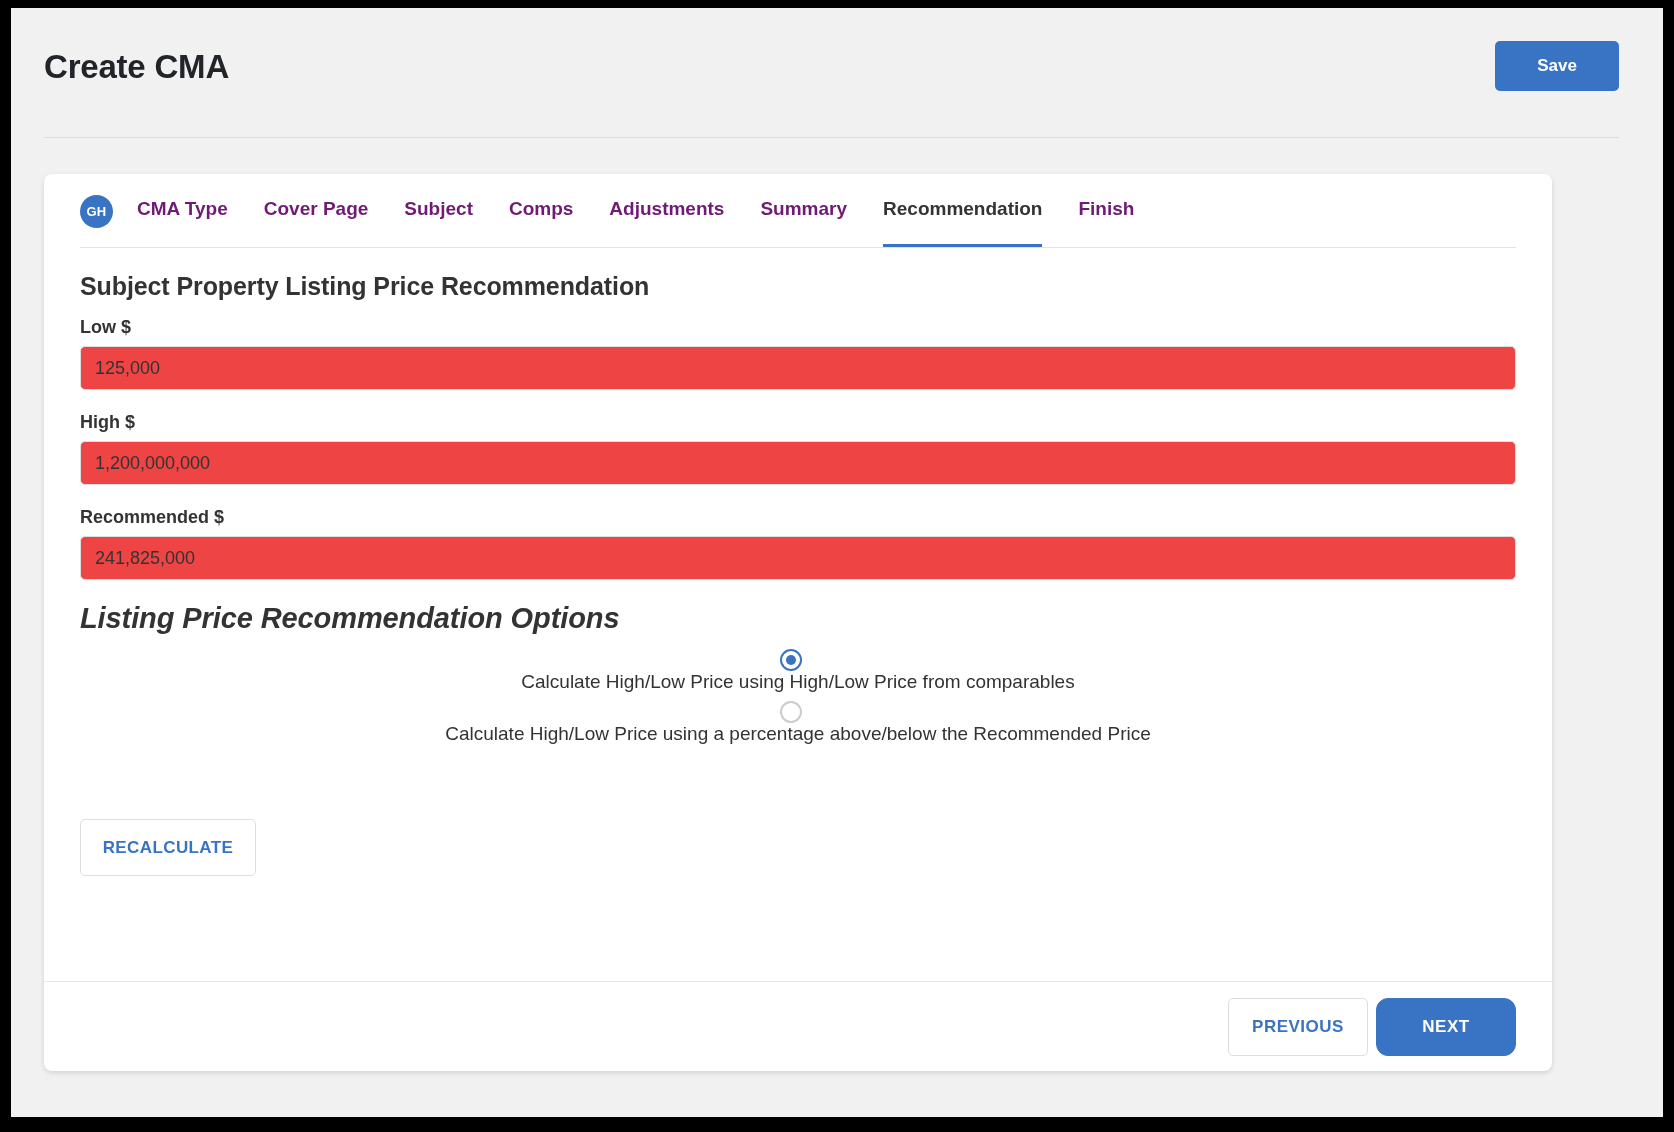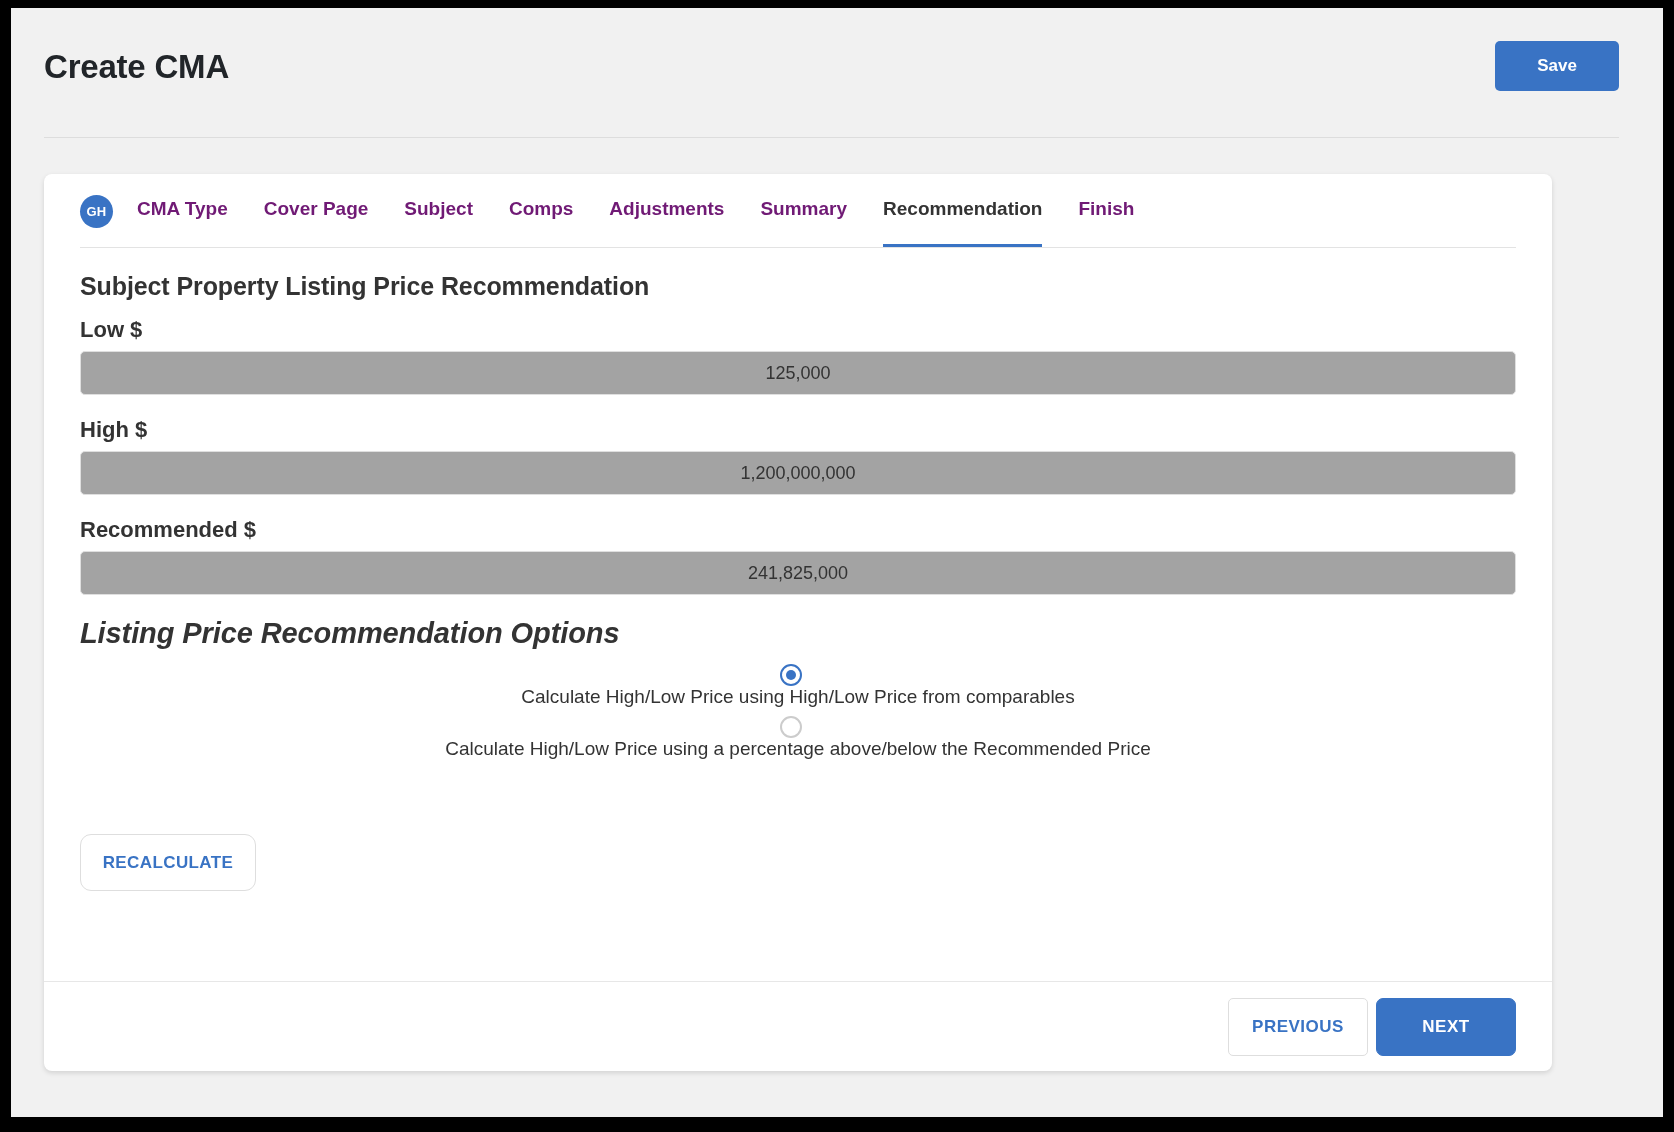--- a/index.html
+++ b/index.html
@@ -133,39 +133,38 @@
     padding: 24px 36px 0 36px;
   }
   .section-title {
     font-size: 25px;
     font-weight: bold;
     color: #333333;
     margin-bottom: 16px;
     letter-spacing: -0.1px;
   }
   .field-label {
-    font-size: 22px;
+    font-size: 18px;
     font-weight: bold;
     color: #333333;
     margin-bottom: 8px;
   }
   .text-input {
     display: block;
     width: 1436px;
     height: 44px;
     padding: 0 14px;
     border: 1px solid #dfdfdf;
     border-radius: 5px;
     font-family: "Liberation Sans", sans-serif;
     font-size: 18px;
     color: #333333;
-    background: #a3a3a3;
+    background: #ef4444;
     outline: none;
     margin-bottom: 22px;
-    text-align: center;
   }
   .options-title {
     font-size: 29px;
     font-weight: bold;
     color: #333333;
     margin-top: 8px;
     margin-bottom: 14px;
     letter-spacing: -0.1px;
     font-style: italic;
   }
@@ -202,21 +201,21 @@
   .radio-label {
     font-size: 19px;
     color: #333333;
   }
   .recalculate-button {
     margin-top: 66px;
     width: 176px;
     height: 57px;
     background: #ffffff;
     border: 1px solid #dedede;
-    border-radius: 11px;
+    border-radius: 5px;
     color: #3973c4;
     font-family: "Liberation Sans", sans-serif;
     font-size: 17px;
     font-weight: bold;
     letter-spacing: 0.4px;
     cursor: pointer;
   }
 
   
   .card-footer {
@@ -243,21 +242,21 @@
     font-size: 17px;
     font-weight: bold;
     letter-spacing: 0.5px;
     cursor: pointer;
   }
   .next-button {
     width: 140px;
     height: 58px;
     background: #3973c4;
     border: 1px solid #3973c4;
-    border-radius: 7px;
+    border-radius: 12px;
     color: #ffffff;
     font-family: "Liberation Sans", sans-serif;
     font-size: 17px;
     font-weight: bold;
     letter-spacing: 0.5px;
     cursor: pointer;
   }
 </style>
 </head>
 <body>

